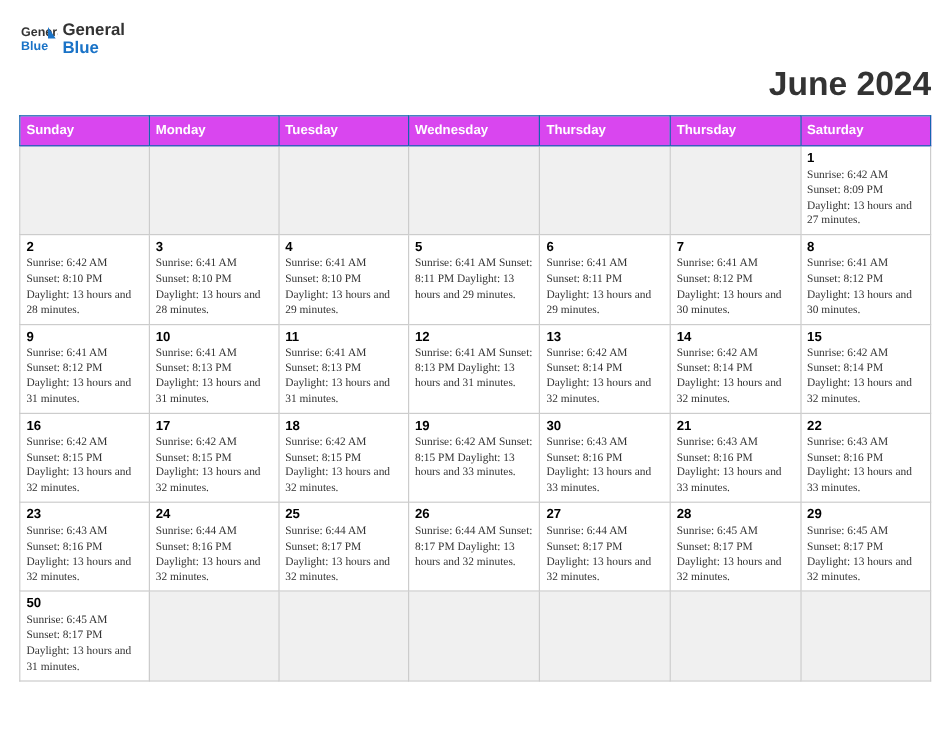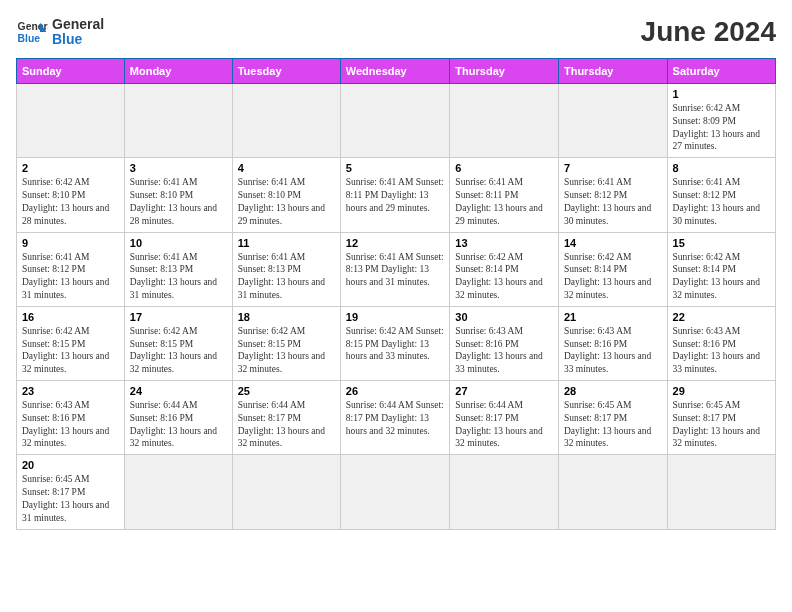--- a/index.html
+++ b/index.html
@@ -25,20 +25,21 @@
       width: 32px;
       height: 32px;
     }
     .title-area {
       text-align: right;
     }
     .title-area h1 {
       font-size: 28px;
       font-weight: bold;
       color: #333;
+      margin-top: 38px;
     }
     .title-area h2 {
       font-size: 14px;
       color: #555;
       font-weight: normal;
     }
     table {
       width: 100%;
       border-collapse: collapse;
       font-size: 10px;
@@ -294,21 +295,21 @@
         </td>
         <td>
           <span class="day-num">29</span>
           <div class="day-info">Sunrise: 6:45 AM
 Sunset: 8:17 PM
 Daylight: 13 hours and 32 minutes.</div>
         </td>
       </tr>
       <tr>
         <td>
-          <span class="day-num">20</span>
+          <span class="day-num">50</span>
           <div class="day-info">Sunrise: 6:45 AM
 Sunset: 8:17 PM
 Daylight: 13 hours and 31 minutes.</div>
         </td>
         <td class="shaded"></td>
         <td class="shaded"></td>
         <td class="shaded"></td>
         <td class="shaded"></td>
         <td class="shaded"></td>
         <td class="shaded"></td>

